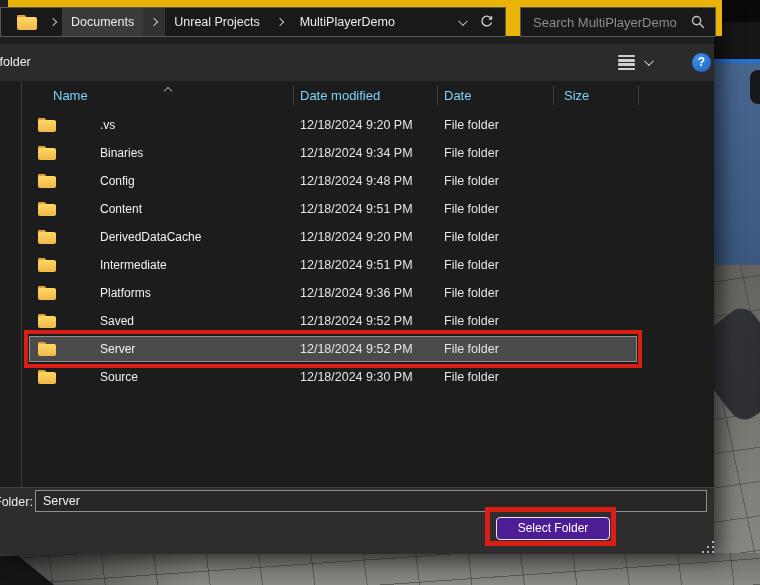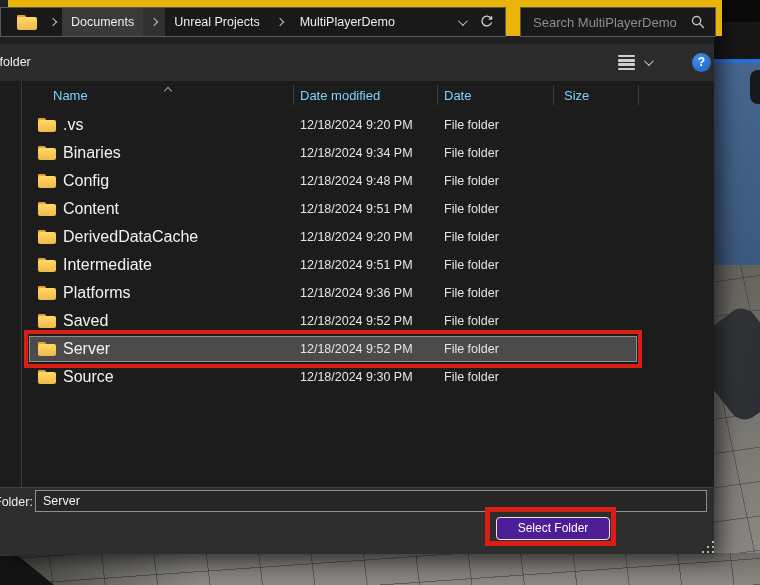--- a/index.html
+++ b/index.html
@@ -94,21 +94,21 @@
   .row{height:28px;position:relative;}
   .row .sel{position:absolute;left:8px;top:1px;width:608px;height:26px;box-sizing:border-box;
     background:#4b4b4b;border:1px solid #8f8f8f;display:none;}
   .row.selected .sel{display:block;}
   .row .inner{position:absolute;inset:0;display:flex;align-items:center;}
   .icon-folder{width:18px;height:14px;position:relative;flex:none;margin-left:17px;margin-right:7px;}
   .icon-folder::before{content:'';position:absolute;left:0;top:0;width:8px;height:4px;
     background:#e2a23c;border-radius:1px 2px 0 0;}
   .icon-folder::after{content:'';position:absolute;left:0;top:2px;width:18px;height:12px;
     background:linear-gradient(#ffd964,#f0b84d);border-radius:2px;}
-  .c-name{color:#f2f2f2;font-size:16px;white-space:nowrap;}
+  .c-name{color:#f2f2f2;font-size:12px;white-space:nowrap;margin-left:37px;}
   .c-date,.c-type{position:absolute;top:7px;color:#e5e5e5;font-size:12.5px;white-space:nowrap;}
   .c-date{left:279px;}
   .c-type{left:423px;}
 
   
   .footer{position:absolute;left:0;top:487px;width:714px;height:66px;background:#2d2d2d;
     border-top:1px solid #404040;}
   .f-label{position:absolute;left:-6px;top:4px;color:#ededed;font-size:12.5px;line-height:20px;white-space:nowrap;}
   .f-input{position:absolute;left:35px;top:2px;width:672px;height:22px;box-sizing:border-box;
     background:#262626;border:1px solid #8f8f8f;color:#f2f2f2;font-size:12.5px;

